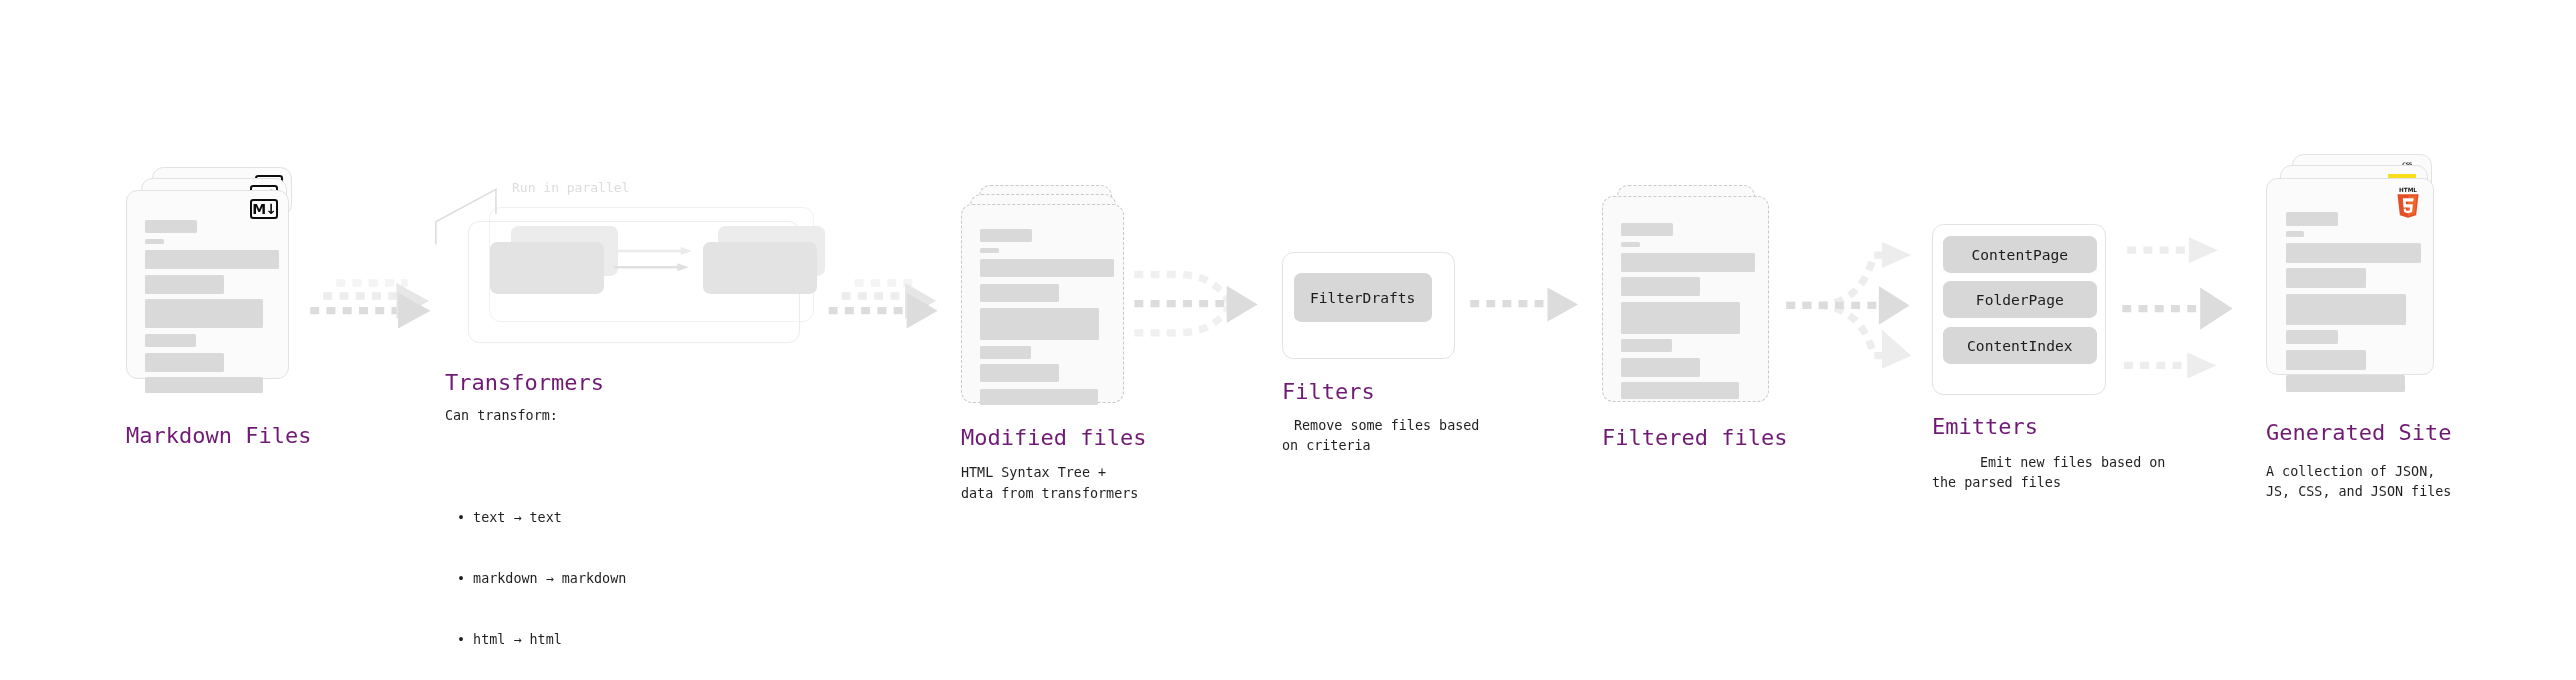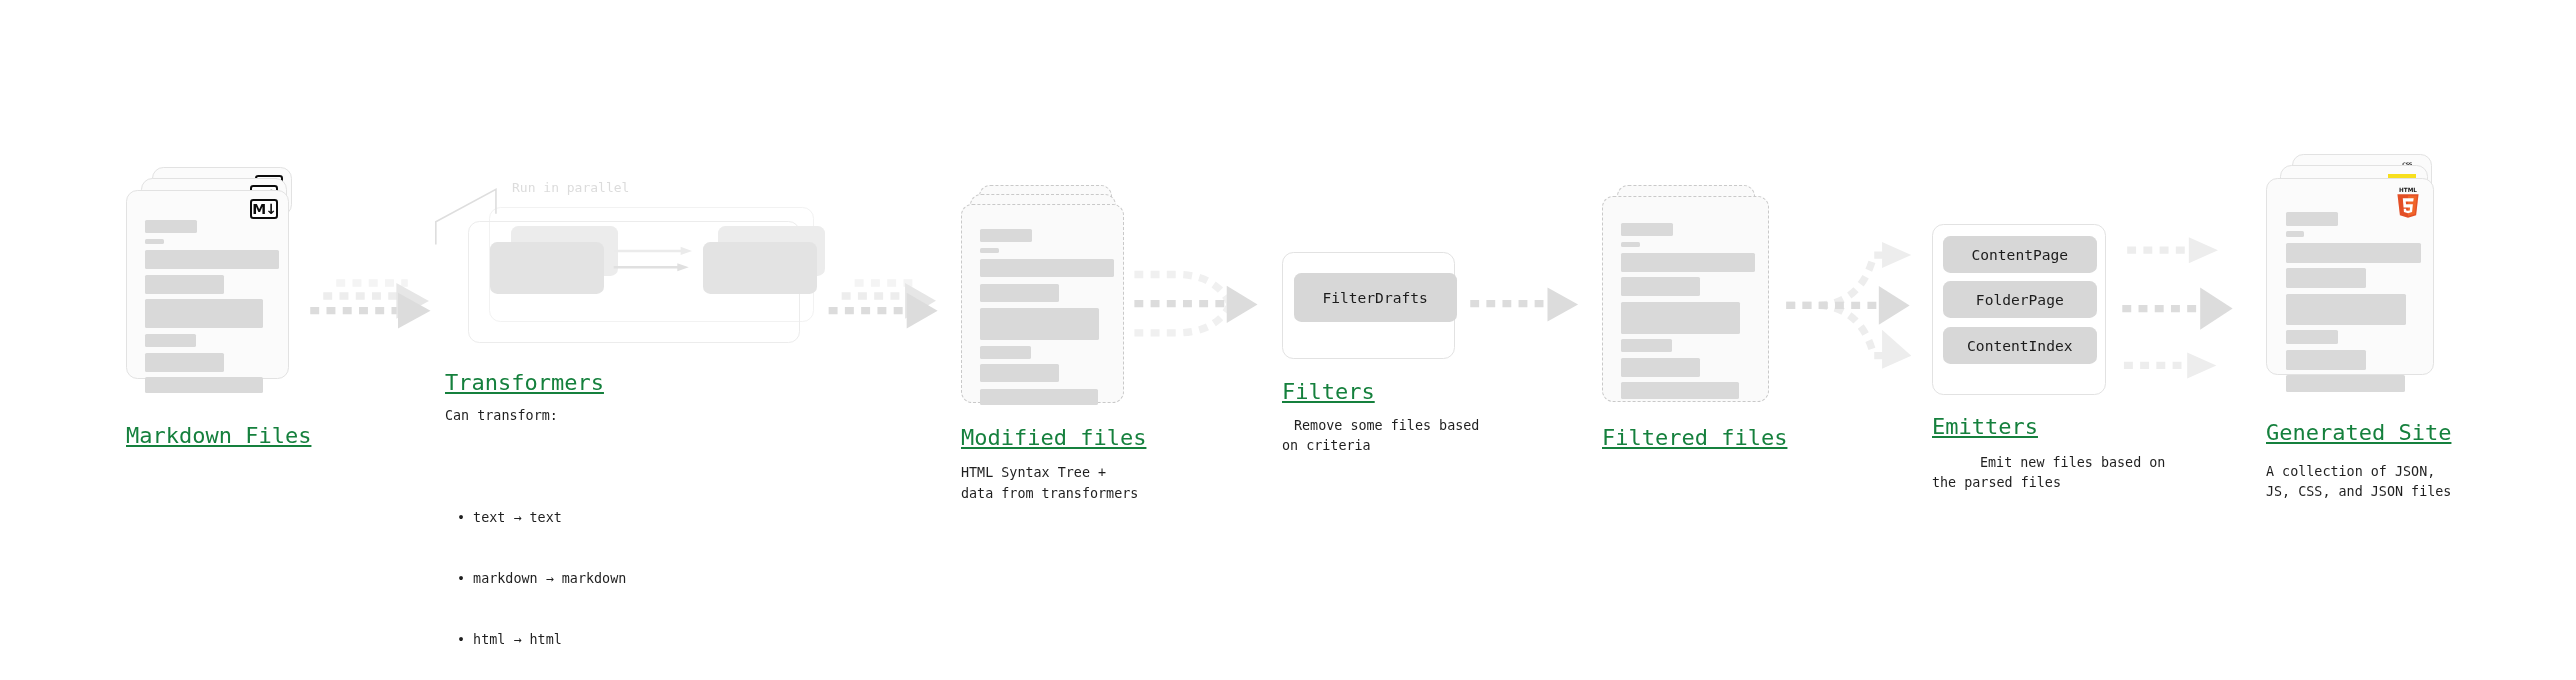--- a/index.html
+++ b/index.html
@@ -81,21 +81,21 @@
     box-sizing:border-box;
     white-space:nowrap;
   }
   .chip.g1{background:#e3e3e3;color:transparent;}
   .chip.g2{background:#ececec;color:transparent;}
 
   
   .title{
     position:absolute;
     font-family:"DejaVu Sans Mono","Liberation Mono",monospace;
-    font-size:22px;color:#15803d;white-space:nowrap;letter-spacing:0px;text-decoration:underline;
+    font-size:22px;color:#701a75;white-space:nowrap;letter-spacing:0px;
   }
   .caption{
     position:absolute;
     font-family:"DejaVu Sans Mono","Liberation Mono",monospace;
     font-size:13.4px;line-height:20.3px;color:#1f1f1f;white-space:pre;
   }
   .runlabel{
     position:absolute;
     font-family:"DejaVu Sans Mono","Liberation Mono",monospace;
     font-size:13px;color:#dcdcdc;white-space:nowrap;
@@ -216,21 +216,21 @@
   <div class="node" style="left:1131px;top:268px;">
     <svg width="138" height="81" viewBox="0 0 170 100">
       <path d="M4 8 H56 Q104 8 122 44" stroke="#f0f0f0" stroke-width="9" stroke-dasharray="11 9" fill="none"></path>
       <path d="M4 80 H56 Q104 80 122 46" stroke="#f0f0f0" stroke-width="9" stroke-dasharray="11 9" fill="none"></path>
       <path d="M4 44 H124" stroke="#dcdcdc" stroke-width="9" stroke-dasharray="11 9" fill="none"></path>
       <polygon points="118,22 156,45 118,68" fill="#dcdcdc"></polygon>
     </svg>
   </div>
 
   <div class="groupbox" style="left:1282px;top:252px;width:173px;height:107px;">
-    <div class="chip" style="left:10.6px;top:20.3px;width:163px;height:49px;">FilterDrafts</div>
+    <div class="chip" style="left:10.6px;top:20.3px;width:138px;height:49px;">FilterDrafts</div>
   </div>
   <div class="title" style="left:1282px;top:379px;">Filters</div>
   <div class="caption" style="left:1282px;top:416px;margin-left:12px;">Remove some files based</div>
   <div class="caption" style="left:1282px;top:436px;">on criteria</div>
 
   <div class="node" style="left:1468px;top:286px;">
     <svg width="122" height="37" viewBox="0 0 150 46">
       <path d="M2 22 H104" stroke="#dcdcdc" stroke-width="9" stroke-dasharray="11 9" fill="none"></path>
       <polygon points="98,2 136,23 98,44" fill="#dcdcdc"></polygon>
     </svg>

